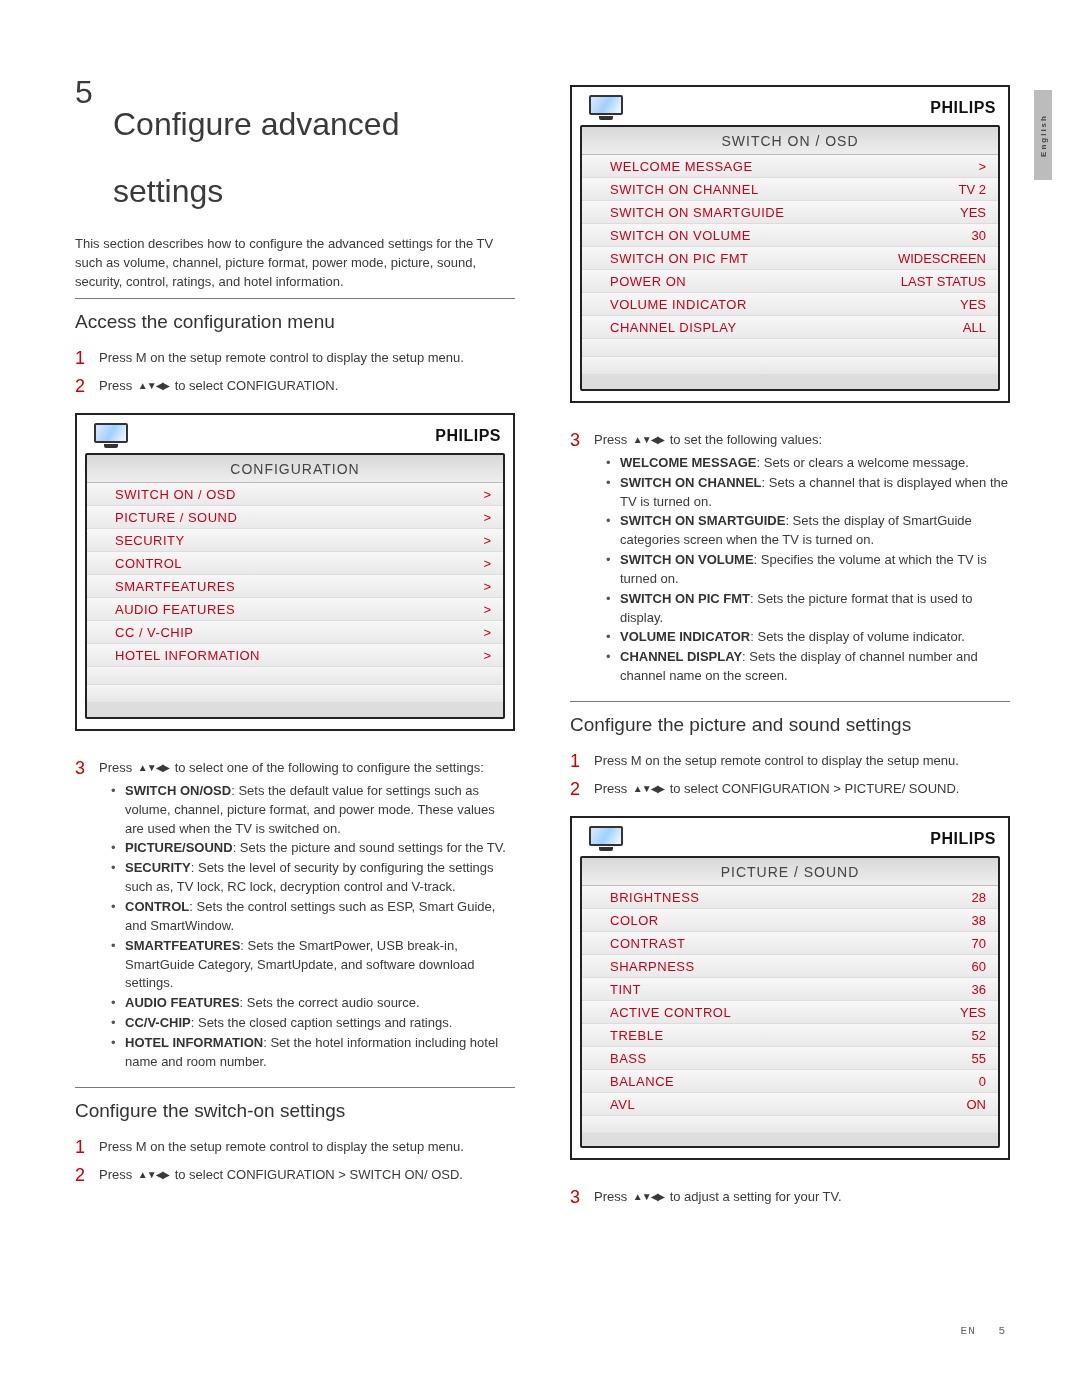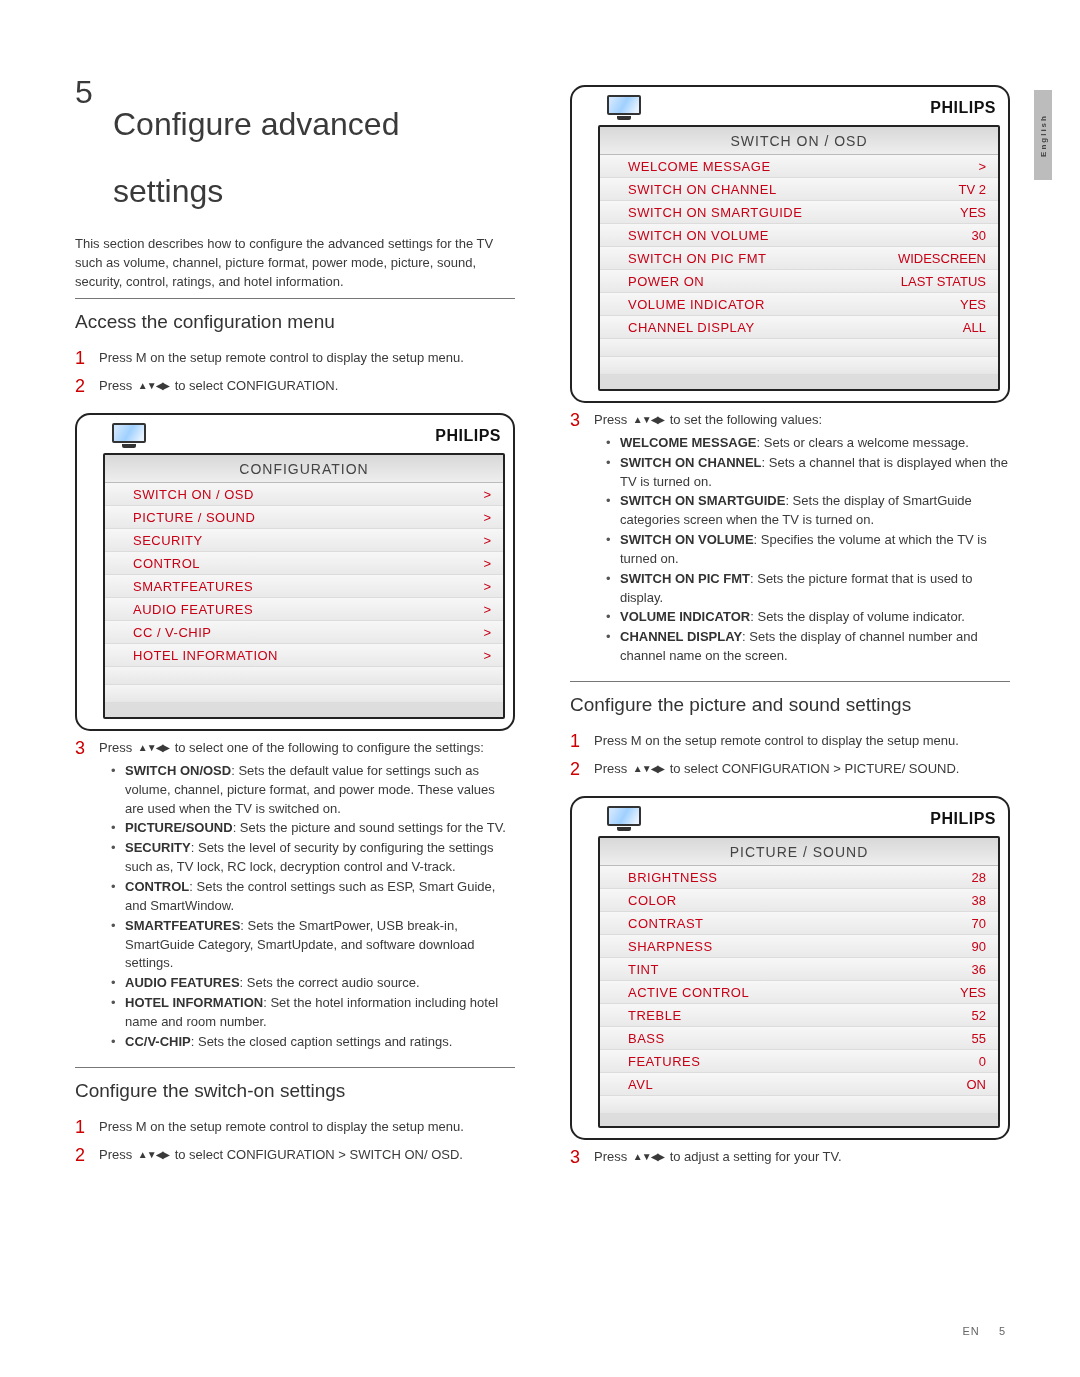--- a/index.html
+++ b/index.html
@@ -101,24 +101,24 @@
     position: absolute;
     left: 12px;
     top: 0;
     color: #555;
   }
   ul.bullets b { font-weight: 600; color: #333; }
 
   
   .osd {
     border: 2px solid #222;
-    border-radius: 15px;
+    border-radius: 0;
     background: #fff;
-    margin: 10px 0 4px 0;
-    padding: 8px 8px 10px 26px;
+    margin: 10px 0 24px 0;
+    padding: 8px 8px 10px 8px;
   }
   .osd-head {
     display: flex;
     align-items: center;
     justify-content: space-between;
     margin-bottom: 4px;
     padding: 0 4px;
   }
   .osd-logo {
     font-family: Arial, sans-serif;
@@ -180,20 +180,21 @@
     background: linear-gradient(#f5f5f5,#e7e7e7);
     border-bottom:1px solid #dcdcdc;
   }
 
   .footer {
     position: absolute;
     right: 75px;
     bottom: 40px;
     font-size: 11px;
     color: #666;
+    font-family: Liberation Mono, monospace;
   }
   .footer .en { letter-spacing: 1px; margin-right: 16px; }
 </style>
 </head>
 <body>
 
 <div class="lang-tab">
     <span>English</span>
   </div>
 
@@ -282,22 +283,22 @@
           <span class="snum">3</span>
         <span class="sbody">
           <span>Press </span><span class="arrows">▲▼◀▶</span><span> to select one of the following to configure the settings:</span>
           <ul class="bullets">
             <li><b>SWITCH ON/OSD</b><span>: Sets the default value for settings such as volume, channel, picture format, and power mode. These values are used when the TV is switched on.</span></li>
             <li><b>PICTURE/SOUND</b><span>: Sets the picture and sound settings for the TV.</span></li>
             <li><b>SECURITY</b><span>: Sets the level of security by configuring the settings such as, TV lock, RC lock, decryption control and V-track.</span></li>
             <li><b>CONTROL</b><span>: Sets the control settings such as ESP, Smart Guide, and SmartWindow.</span></li>
             <li><b>SMARTFEATURES</b><span>: Sets the SmartPower, USB break-in, SmartGuide Category, SmartUpdate, and software download settings.</span></li>
             <li><b>AUDIO FEATURES</b><span>: Sets the correct audio source.</span></li>
+            <li><b>CC/V-CHIP</b><span>: Sets the closed caption settings and ratings.</span></li>
             <li><b>HOTEL INFORMATION</b><span>: Set the hotel information including hotel name and room number.</span></li>
-            <li><b>CC/V-CHIP</b><span>: Sets the closed caption settings and ratings.</span></li>
           </ul>
         </span>
       </li>
     </ol>
 
     <h2 class="section">Configure the switch-on settings</h2>
 
     <ol class="steps">
       <li>
           <span class="snum">1</span>
@@ -417,40 +418,40 @@
           <div class="osd-row">
               <span class="label">COLOR</span>
               <span class="value">38</span>
             </div>
           <div class="osd-row">
               <span class="label">CONTRAST</span>
               <span class="value">70</span>
             </div>
           <div class="osd-row">
               <span class="label">SHARPNESS</span>
-              <span class="value">90</span>
+              <span class="value">60</span>
             </div>
           <div class="osd-row">
               <span class="label">TINT</span>
               <span class="value">36</span>
             </div>
           <div class="osd-row">
               <span class="label">ACTIVE CONTROL</span>
               <span class="value">YES</span>
             </div>
           <div class="osd-row">
               <span class="label">TREBLE</span>
               <span class="value">52</span>
             </div>
           <div class="osd-row">
               <span class="label">BASS</span>
               <span class="value">55</span>
             </div>
           <div class="osd-row">
-              <span class="label">FEATURES</span>
+              <span class="label">BALANCE</span>
               <span class="value">0</span>
             </div>
           <div class="osd-row">
               <span class="label">AVL</span>
               <span class="value">ON</span>
             </div>
           <div class="osd-blank" style="height:20px">
               <div class="pill"></div>
             </div>
         </div>

